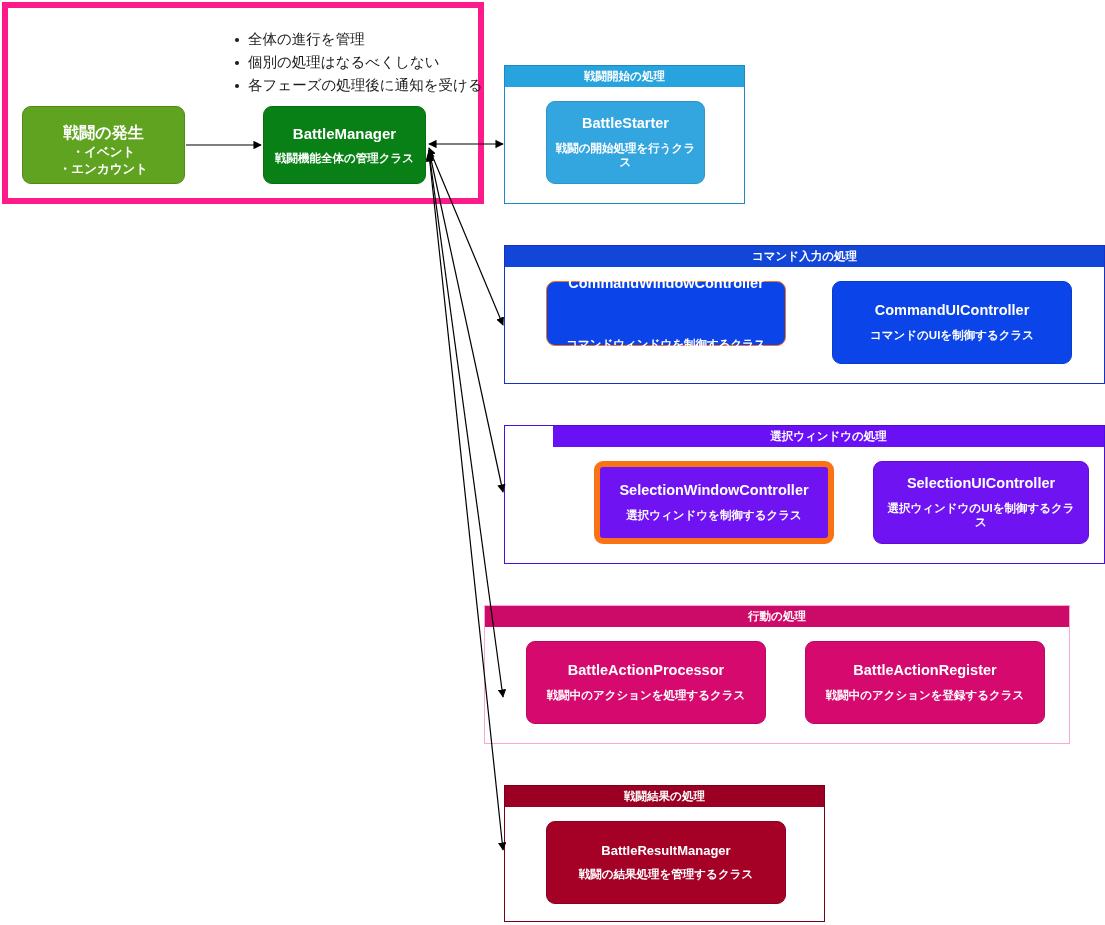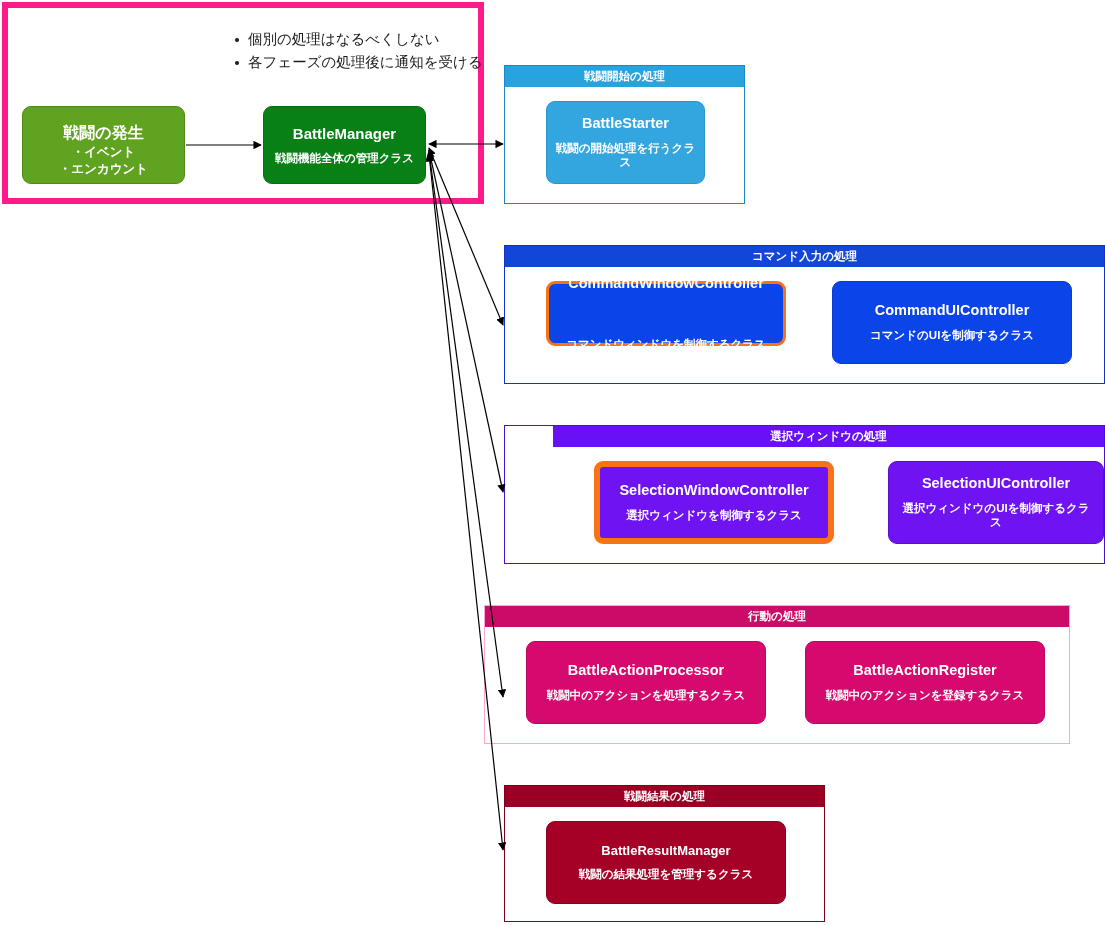--- a/index.html
+++ b/index.html
@@ -151,42 +151,42 @@
   #node-battle-starter .node-desc { font-size: 11.5px; }
 
   
   #group-command {
     left: 504px; top: 245px; width: 601px; height: 139px;
     border: 1px solid #1433c4;
   }
   #group-command .group-header { background: #1246d8; }
   #node-command-window {
     left: 41px; top: 14px; width: 240px; height: 65px;
-    background: #0b44e8; border: 3px solid #f97316; gap: 36px;
+    background: #0b44e8; border: 1px solid #f97316; gap: 36px;
   }
   #node-command-ui {
     left: 327px; top: 14px; width: 240px; height: 83px;
     background: #0b44e8; border: 1px solid #0a3bcc;
   }
   #group-command .node-title { font-size: 14.5px; }
   #group-command .node-desc { font-size: 11.5px; }
 
   
   #group-selection {
     left: 504px; top: 425px; width: 601px; height: 139px;
     border: 1px solid #4a0fd6;
     padding-left: 48px;
   }
   #group-selection .group-header { background: #6a10f5; }
   #node-selection-window {
     left: 41px; top: 14px; width: 240px; height: 83px;
     background: #6f13f2; border: 6px solid #f97316;
   }
   #node-selection-ui {
-    left: 335px; top: 14px; width: 216px; height: 83px;
+    left: 320px; top: 14px; width: 216px; height: 83px;
     background: #6f13f2; border: 1px solid #5d0fd0;
   }
   #group-selection .node-title { font-size: 14.5px; }
   #group-selection .node-desc { font-size: 11.5px; }
 
   
   #group-action {
     left: 484px; top: 605px; width: 586px; height: 139px;
     border: 1px solid #f9a8d4;
   }
@@ -225,20 +225,21 @@
   }
 </style>
 </head>
 <body>
 
 <div id="canvas">
 
   <div id="highlight-frame"></div>
 
   <ul id="manager-notes">
+    <li>全体の進行を管理</li>
     <li>個別の処理はなるべくしない</li>
     <li>各フェーズの処理後に通知を受ける</li>
   </ul>
 
   <div class="node" id="node-battle-origin">
     <div class="node-title">戦闘の発生</div>
     <div class="node-sub">・イベント</div>
     <div class="node-sub">・エンカウント</div>
   </div>
 

